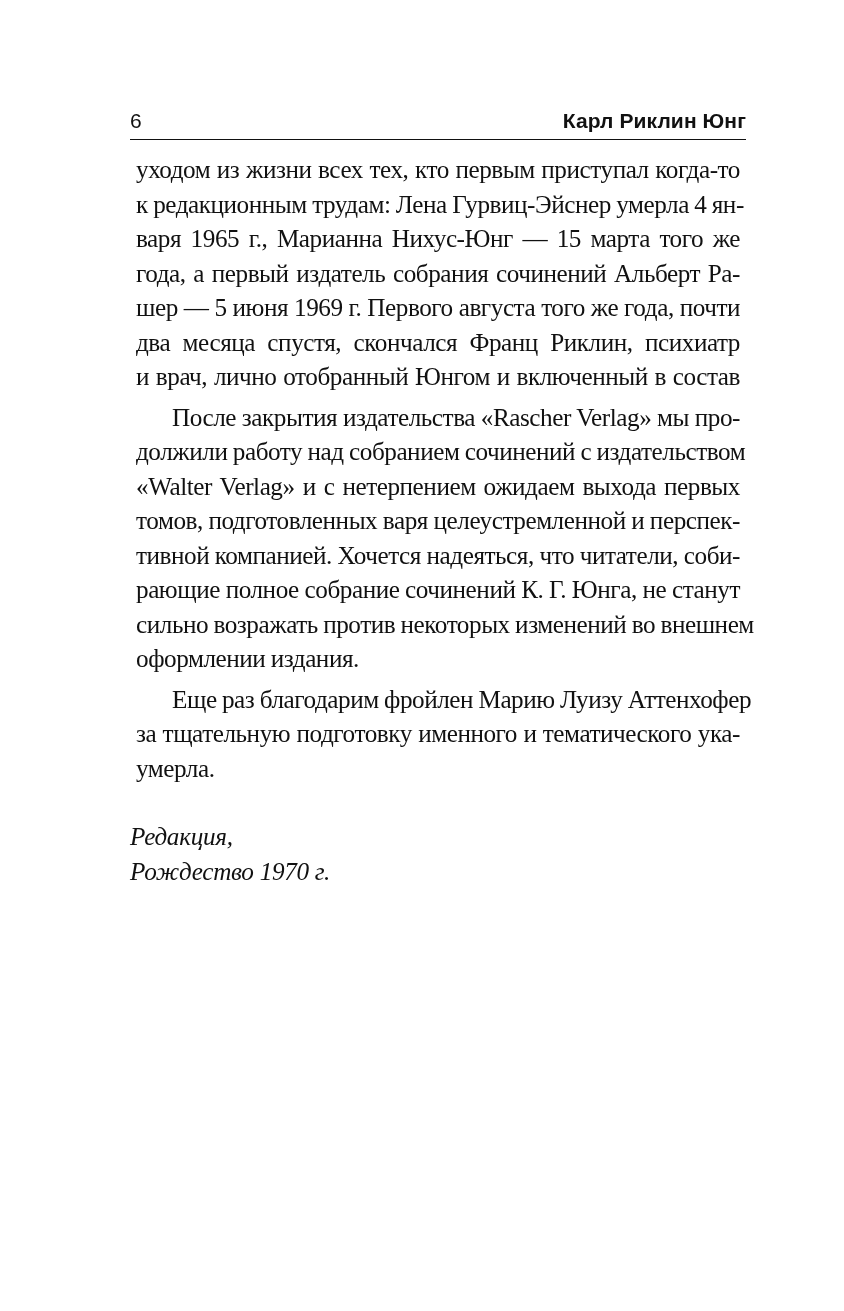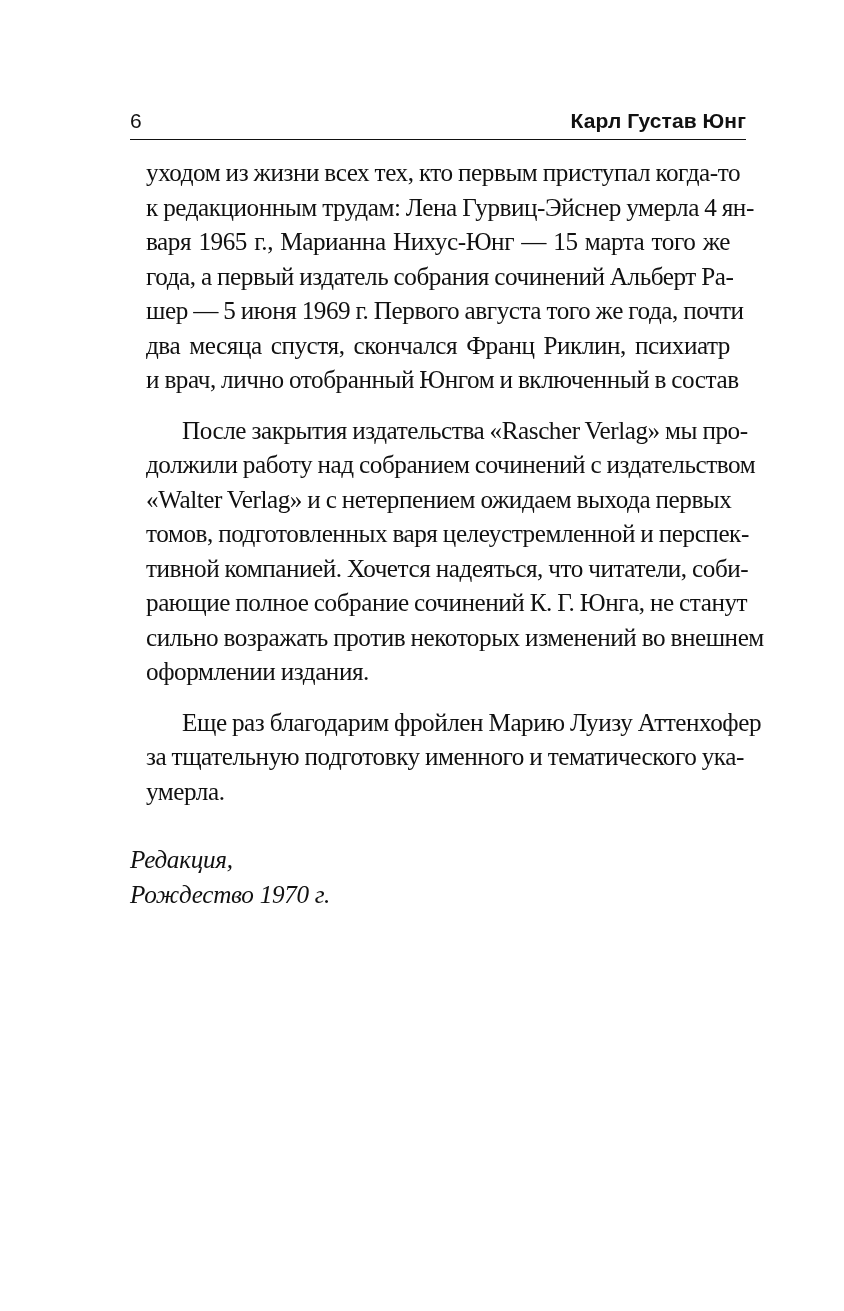--- a/index.html
+++ b/index.html
@@ -40,21 +40,21 @@
     .body-text {
       margin-top: 13px;
       font-family: "Liberation Serif", serif;
       font-size: 25.2px;
       line-height: 34.5px;
       text-align: justify;
       letter-spacing: -0.45px;
       word-spacing: -0.5px;
     }
     .body-text p {
-      margin: 16px;
+      margin: 6px;
     }
     .body-text p.indent {
       text-indent: 36px;
     }
     .body-text .line {
       display: block;
       text-align: justify;
       text-align-last: justify;
       white-space: nowrap;
     }
@@ -72,21 +72,21 @@
     .signature div {
       display: block;
     }
   </style>
 </head>
 <body>
 
 <div class="page">
   <div class="running-head">
     <span class="page-number">6</span>
-    <span class="running-title">Карл Густав Юнг</span>
+    <span class="running-title">Карл Риклин Юнг</span>
   </div>
 
   <div class="body-text">
     <p>
       <span class="line">уходом из жизни всех тех, кто первым приступал когда-то</span>
       <span class="line">к редакционным трудам: Лена Гурвиц-Эйснер умерла 4 ян-</span>
       <span class="line">варя 1965 г., Марианна Нихус-Юнг — 15 марта того же</span>
       <span class="line">года, а первый издатель собрания сочинений Альберт Ра-</span>
       <span class="line">шер — 5 июня 1969 г. Первого августа того же года, почти</span>
       <span class="line">два месяца спустя, скончался Франц Риклин, психиатр</span>

